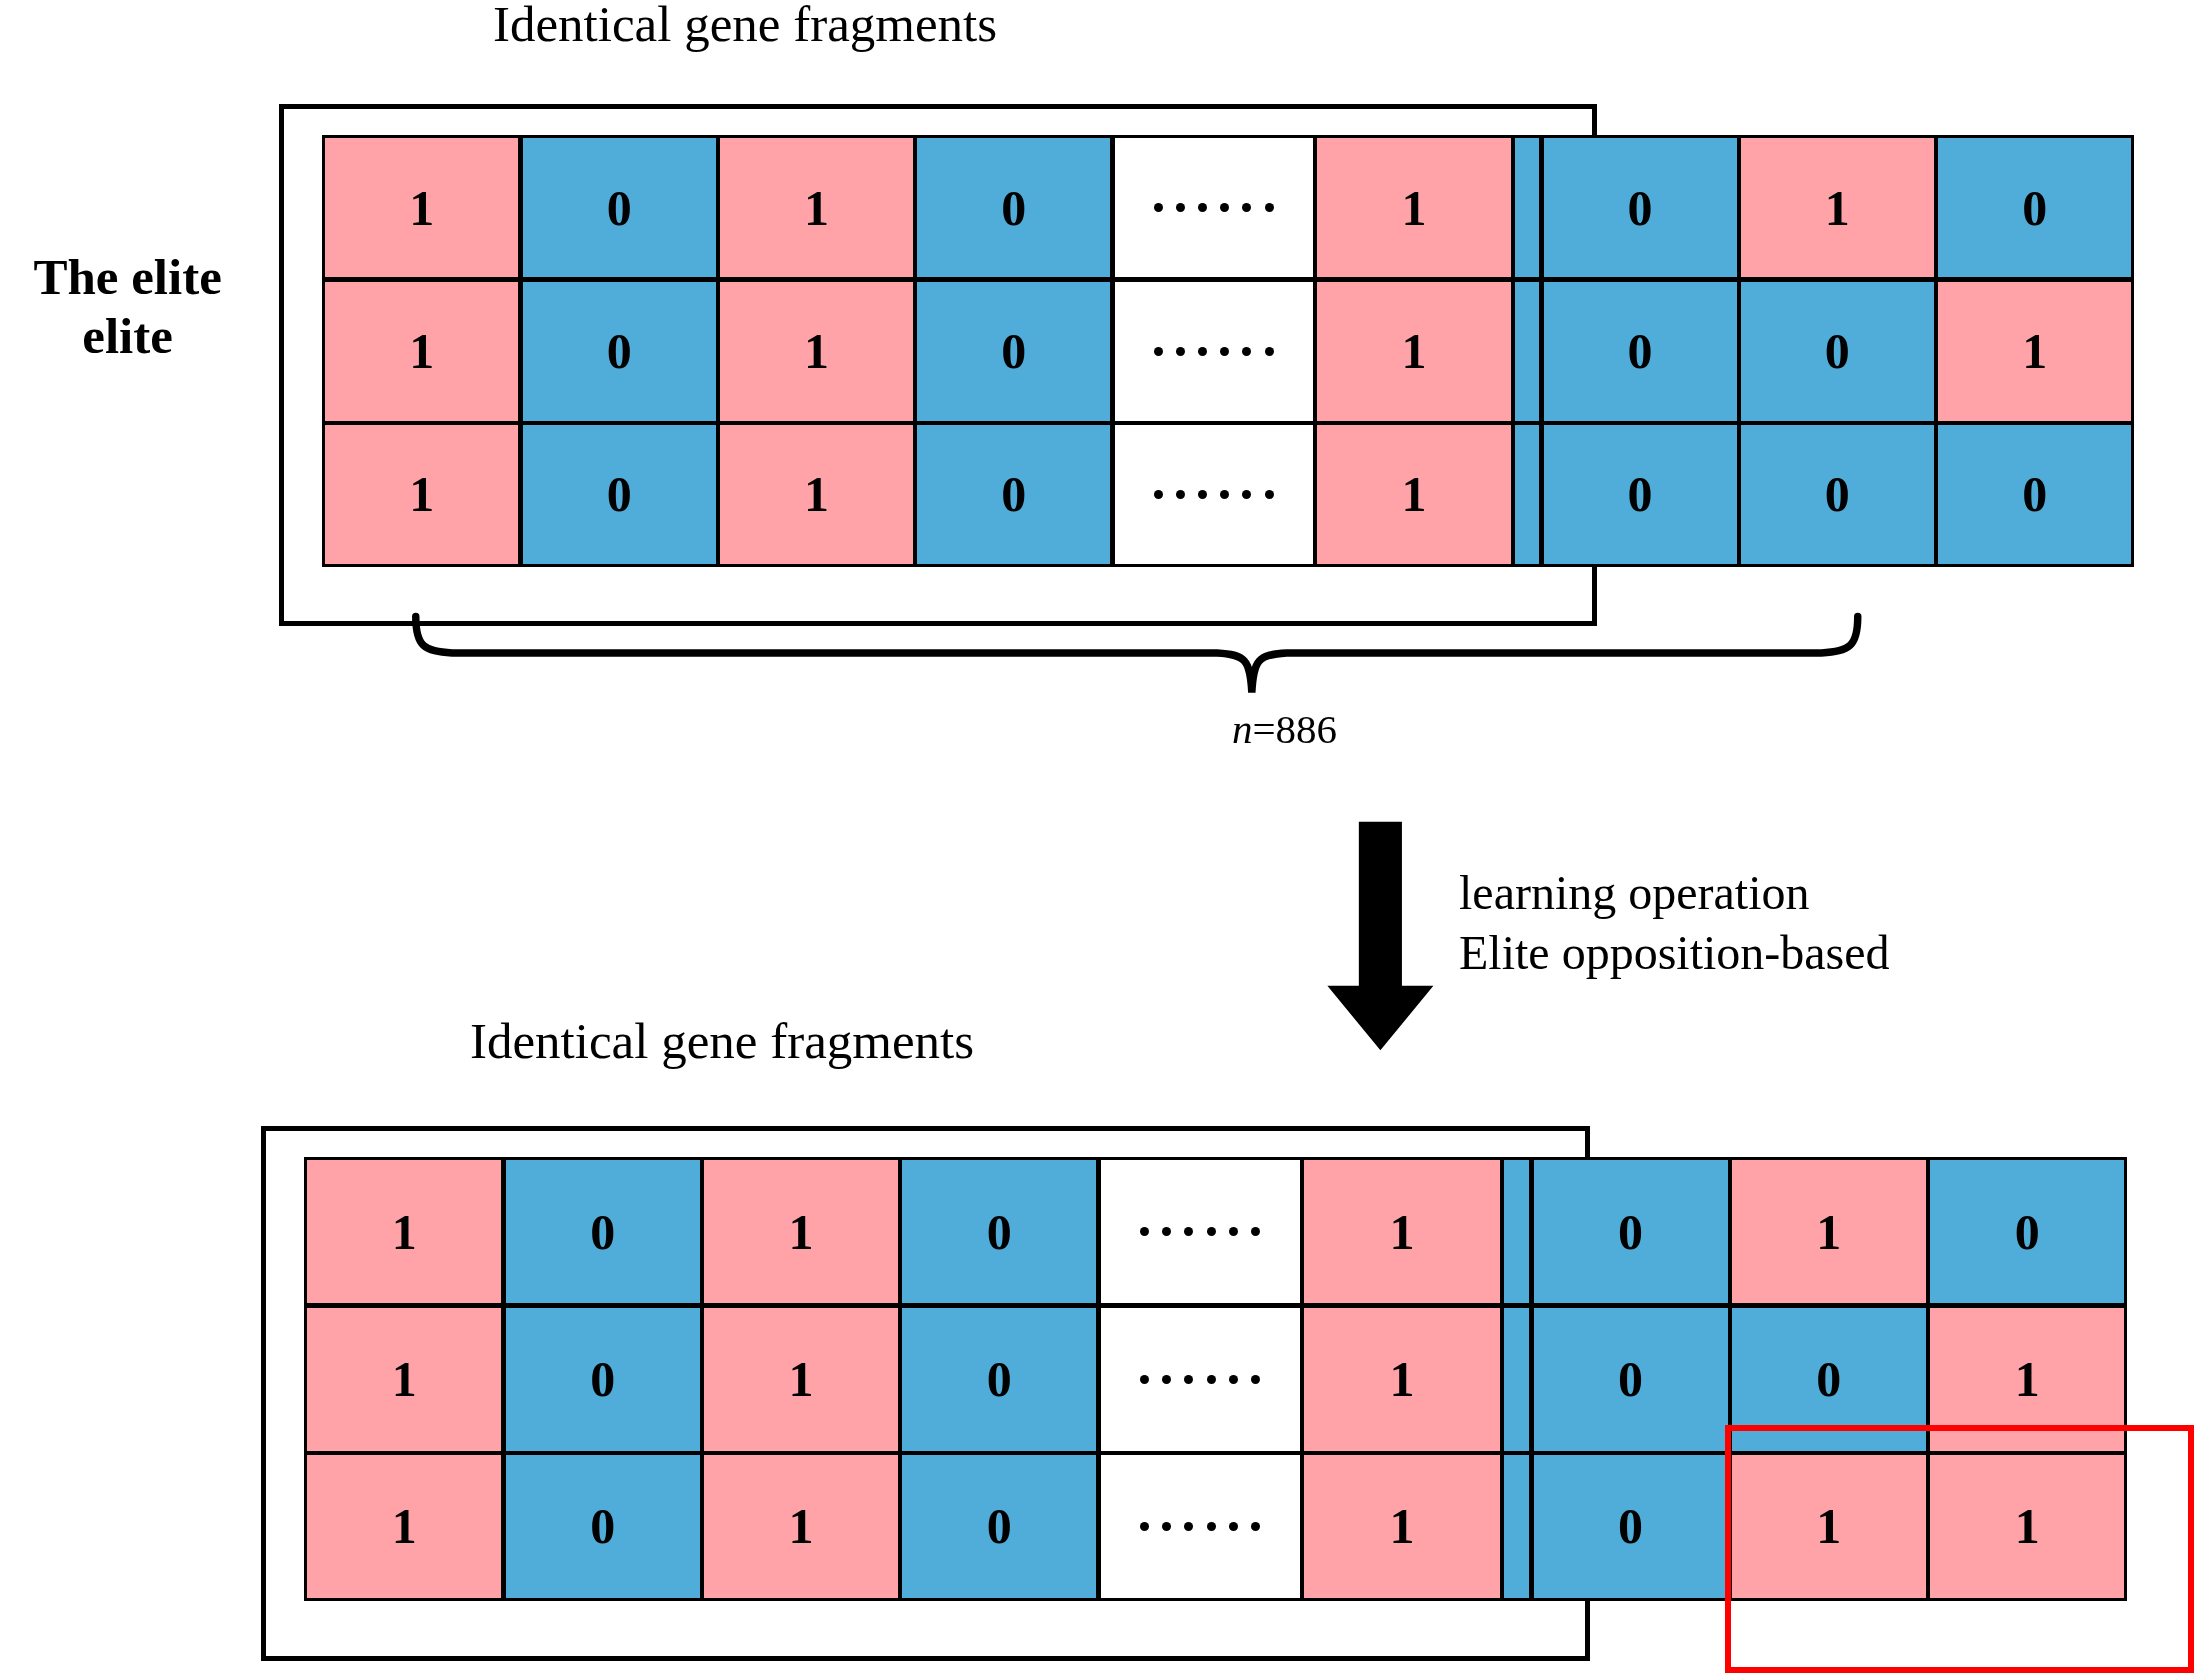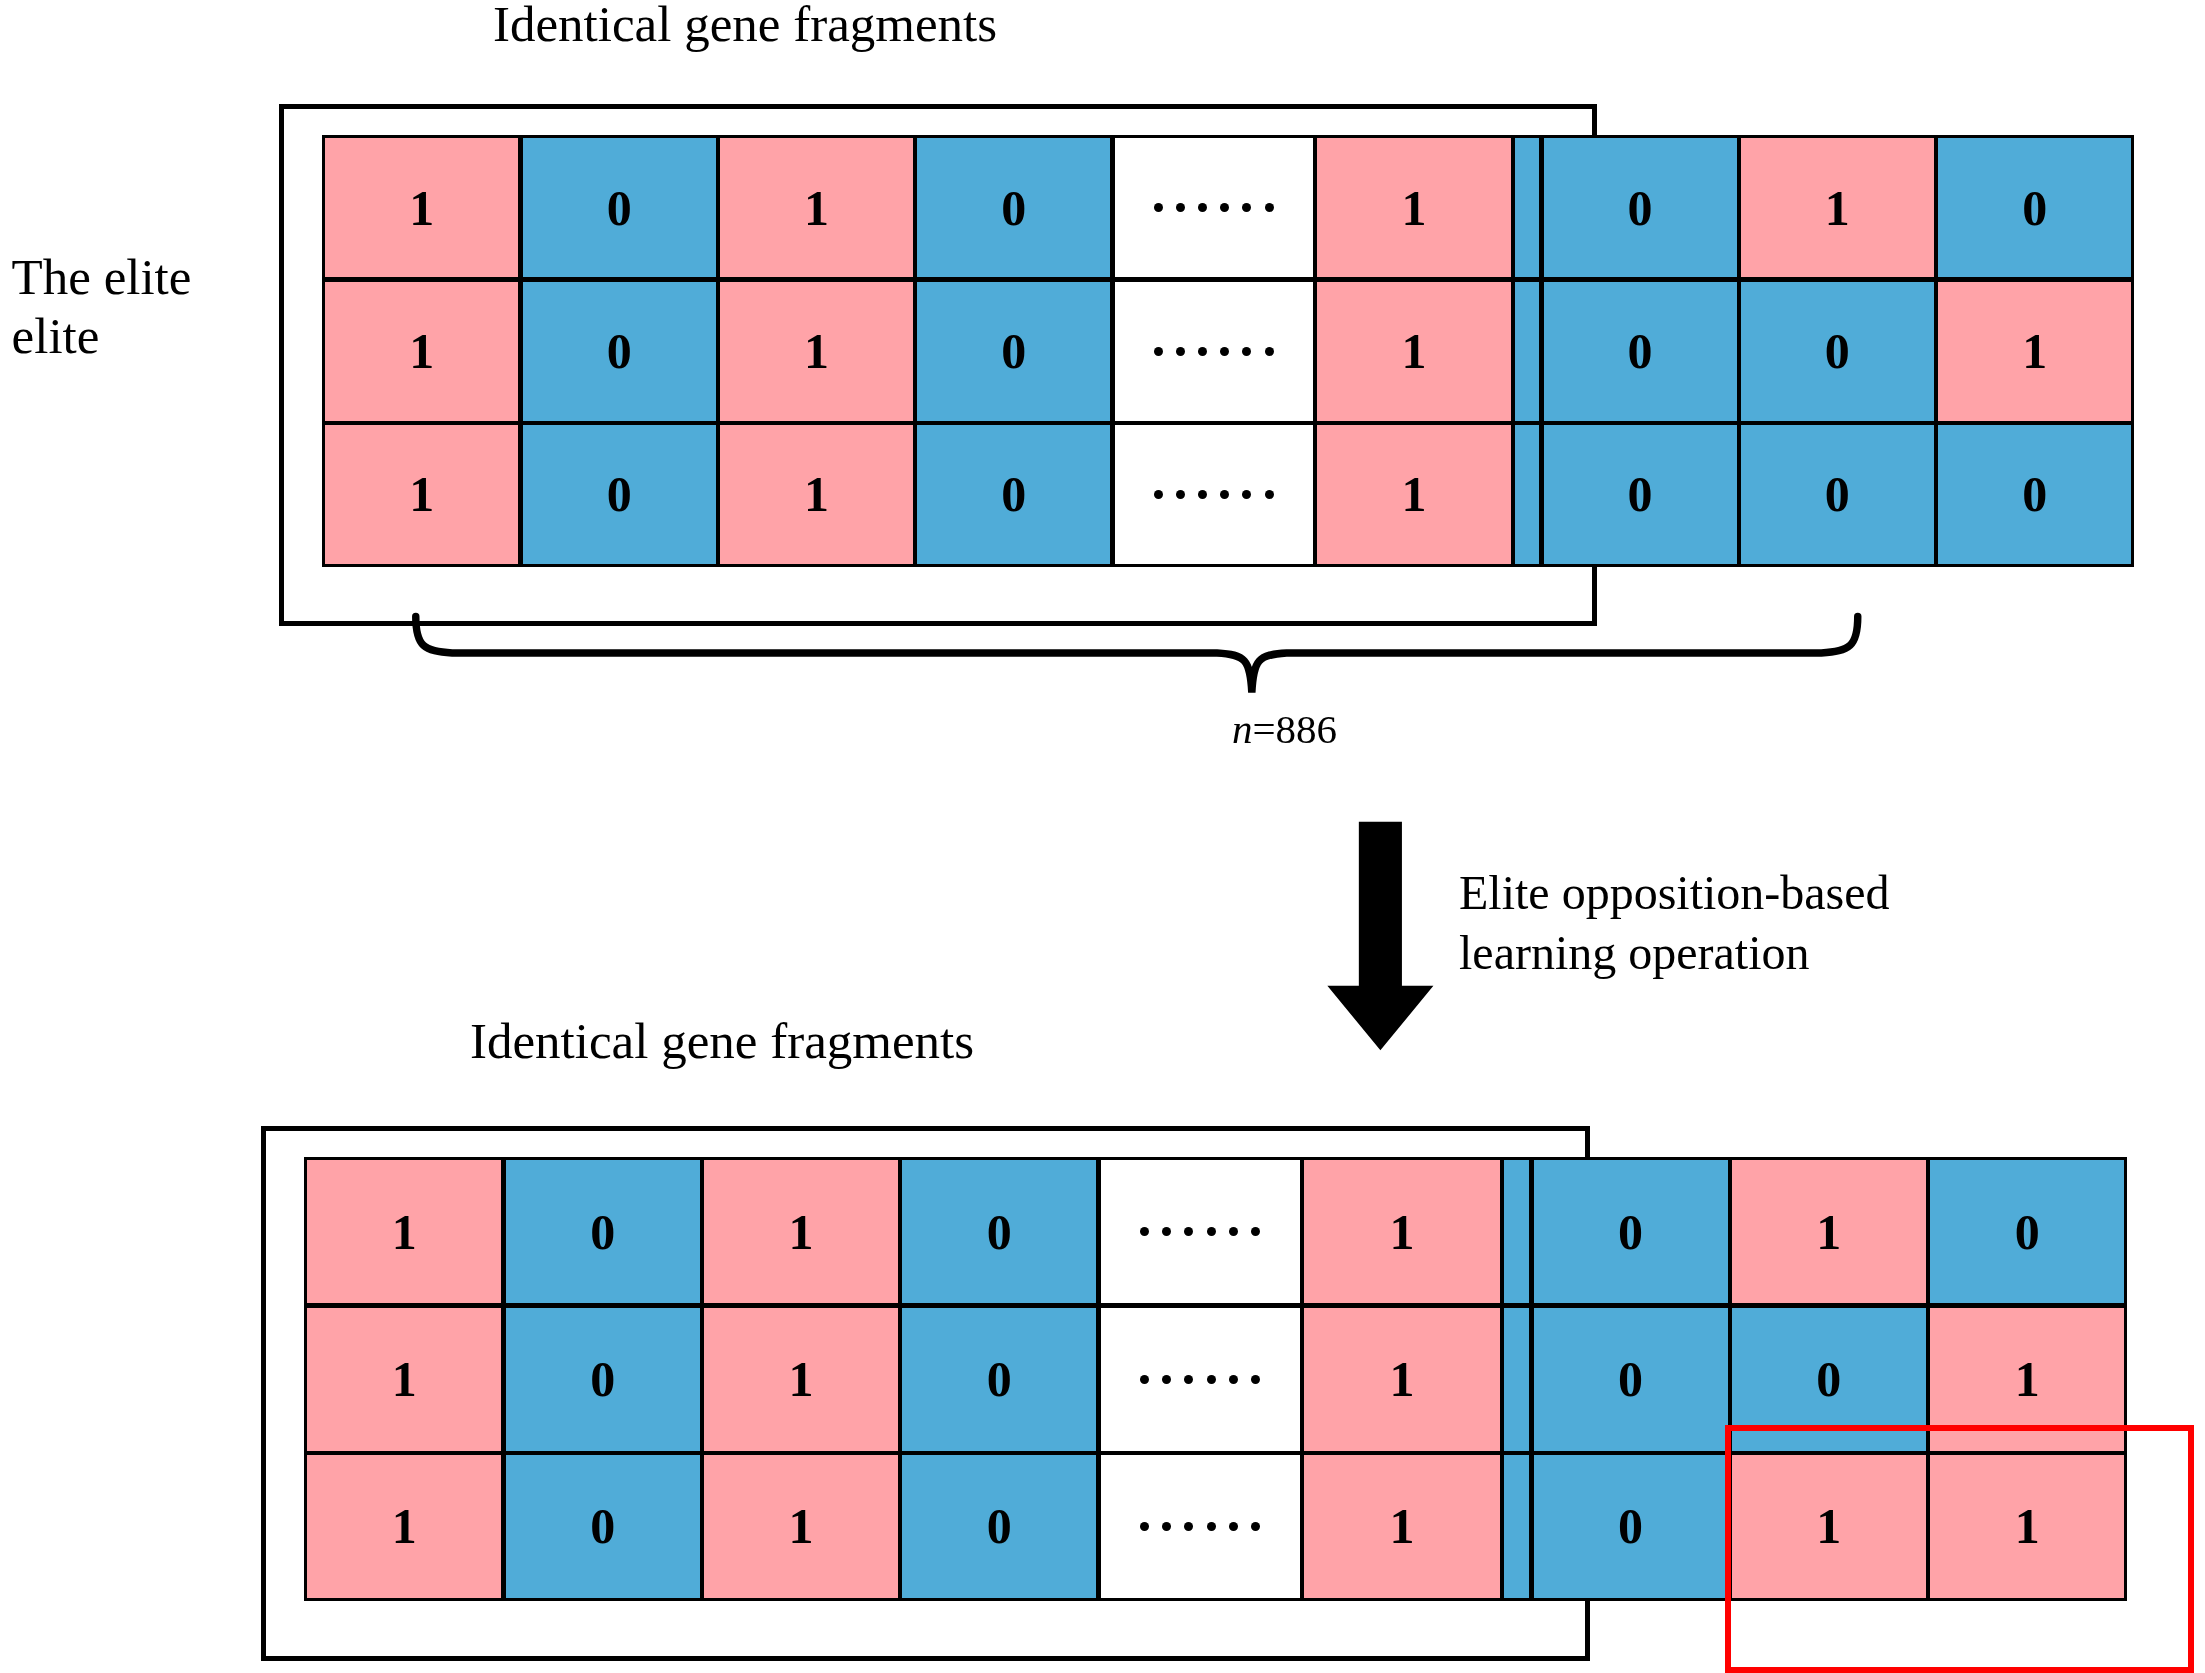--- a/index.html
+++ b/index.html
@@ -1,19 +1,19 @@
 <!DOCTYPE html>
 <html style="font-size:13.2px"><head>
 <meta charset="utf-8">
 <style>
   html,body{margin:0;padding:0;background:#fff;}
   body{width:2205px;height:1674px;position:relative;font-family:"Liberation Serif","DejaVu Serif",serif;overflow:hidden;}
   .abs{position:absolute;}
   .title{font-size:51px;color:#000;white-space:nowrap;letter-spacing:0px;}
-  .sidelabel{font-size:51px;color:#000;line-height:1.15;}
+  .sidelabel{font-size:51px;color:#000;text-align:center;line-height:1.15;font-weight:bold;}
   .oplabel{font-size:48px;color:#000;line-height:1.25;}
   .nlabel{font-size:41px;color:#000;white-space:nowrap;margin-left:40px;}
   .nlabel i{font-style:italic;}
 
   
   .outerbox{border:5.8px solid #000;box-sizing:border-box;background:transparent;}
 
   
   .grid{display:flex;flex-direction:column;box-sizing:border-box;}
   .grow{display:flex;flex-direction:row;}
@@ -118,22 +118,22 @@
 
 <div class="abs nlabel" style="left:1192px;top:705px;">
   <i>n</i><span>=886</span>
 </div>
 
 <svg class="abs" width="141" height="232" viewBox="0 0 170 280" style="left:1319px;top:820px;">
   <path d="M 48 2 L 100 2 L 100 200 L 138 200 L 74 278 L 10 200 L 48 200 Z" fill="#000"></path>
 </svg>
 
 <div class="abs oplabel" style="left:1459px;top:863px;width:679px;">
+  <div>learning operation</div>
   <div>Elite opposition-based</div>
-  <div>learning operation</div>
 </div>
 
 <div class="abs title" style="left:470px;top:1012px;">Identical gene fragments</div>
 
 <div class="abs outerbox" style="left:261px;top:1126px;width:1329px;height:535px;"></div>
 
 <div class="abs grid" style="left:306px;top:1159px;">
 
   <div class="grow">
     <div class="cell pink" style="width:200px;height:149px;">1</div>

